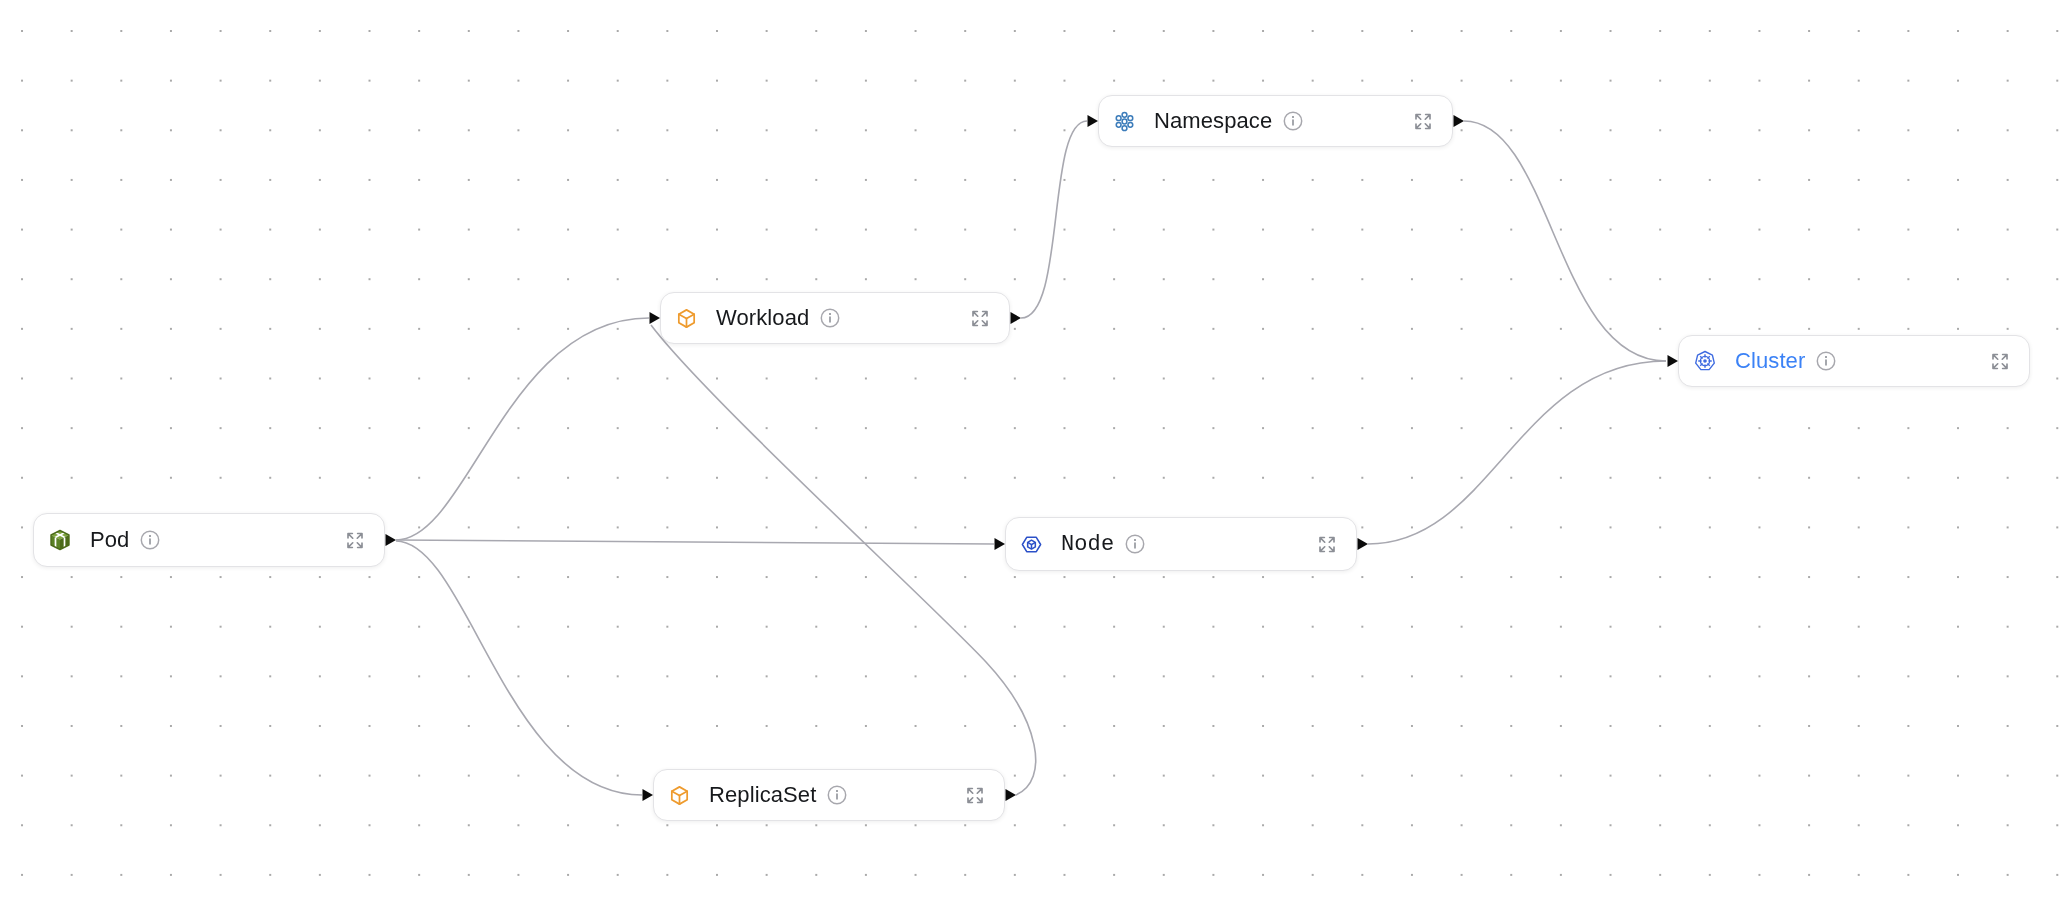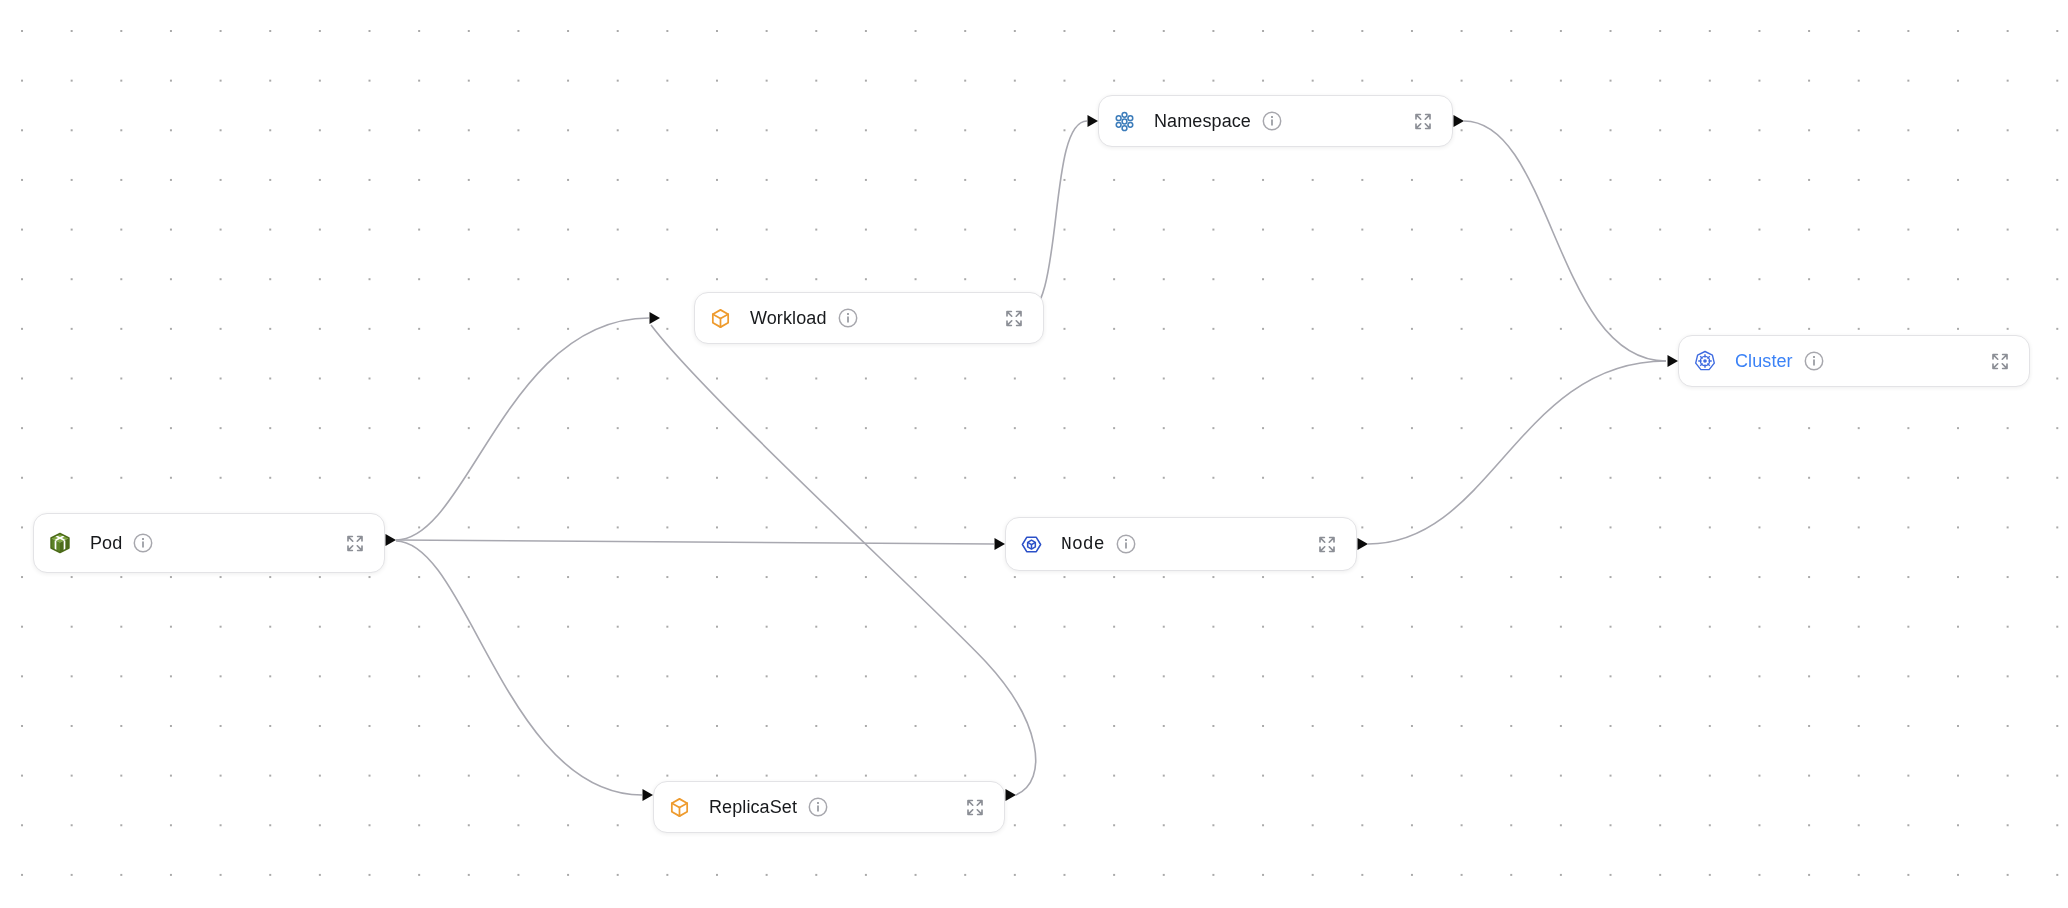--- a/index.html
+++ b/index.html
@@ -19,21 +19,21 @@
   .edge{fill:none;stroke-width:1.6px;}
   .node{
     position:absolute;z-index:2;box-sizing:border-box;
     display:flex;align-items:center;gap:10px;
     padding:0 18px 0 14px;
     background:#ffffff;border:1px solid #e3e3e6;border-radius:14px;
     box-shadow:0 1px 4px rgba(0,0,0,0.07);
     cursor:default;
   }
   .node .type-icon{margin-right:8px;display:flex;align-items:center;}
-  .node .label{font-size:18px;font-weight:500;letter-spacing:.1px;}
+  .node .label{font-size:22px;font-weight:500;letter-spacing:.1px;}
   .node .info-icon{display:flex;align-items:center;}
   .node .expand-icon{margin-left:auto;display:flex;align-items:center;cursor:pointer;}
   .icon svg{display:block;}
 </style>
 </head>
 <body>
 
 <div class="canvas">
   <svg class="edge-layer" width="2068" height="908">
       <path d="M 396,540 C 468,540 506,318 649,318" class="edge" stroke="#a8a8b0"></path>
@@ -47,21 +47,21 @@
       <polygon points="994.5,538 994.5,550 1005,544" fill="#0b0b0b"></polygon>
       <polygon points="642.5,789 642.5,801 653,795" fill="#0b0b0b"></polygon>
       <polygon points="1087.5,115 1087.5,127 1098,121" fill="#0b0b0b"></polygon>
       <polygon points="1667.5,355 1667.5,367 1678,361" fill="#0b0b0b"></polygon>
       <polygon points="385.5,534 385.5,546 396,540" fill="#0b0b0b"></polygon>
       <polygon points="1010.5,312 1010.5,324 1021,318" fill="#0b0b0b"></polygon>
       <polygon points="1005.5,789 1005.5,801 1016,795" fill="#0b0b0b"></polygon>
       <polygon points="1453.5,115 1453.5,127 1464,121" fill="#0b0b0b"></polygon>
       <polygon points="1357.5,538 1357.5,550 1368,544" fill="#0b0b0b"></polygon>
     </svg>
-<div class="node" style="left: 33px; top: 513px; width: 352px; height: 60px;">
+<div class="node" style="left: 33px; top: 513px; width: 352px; height: 54px;">
       <span class="icon type-icon">
         <svg width="24" height="24" viewBox="0 0 24 24">
     <polygon points="12,2.5 21,7 12,11.5 3,7" fill="#7fa63f"></polygon>
     <polygon points="3,7 12,11.5 12,21.5 3,17" fill="#5c8226"></polygon>
     <polygon points="12,11.5 21,7 21,17 12,21.5" fill="#4c6b1a"></polygon>
     <line x1="7.5" y1="4.8" x2="16.5" y2="9.3" stroke="#fff" stroke-width="1.7"></line>
     <line x1="16.5" y1="4.8" x2="7.5" y2="9.3" stroke="#fff" stroke-width="1.7"></line>
     <line x1="7.5" y1="9.5" x2="7.5" y2="19.2" stroke="#fff" stroke-width="1.7"></line>
     <line x1="16.5" y1="9.5" x2="16.5" y2="19.2" stroke="#fff" stroke-width="1.7"></line>
     <polygon points="12,2.5 21,7 21,17 12,21.5 3,17 3,7" fill="none" stroke="#4c6b1a" stroke-width="1.4" stroke-linejoin="round"></polygon>
@@ -77,21 +77,21 @@
       </span>
       <span class="icon expand-icon">
         <svg width="22" height="21" viewBox="0 0 24 24" fill="none" stroke="#8c8f96" stroke-width="1.9" stroke-linecap="round" stroke-linejoin="round">
     <path d="M14.6,9.4 L19.6,4.4 M15,4 H20 V9"></path>
     <path d="M9.4,9.4 L4.4,4.4 M4,9 V4 H9"></path>
     <path d="M9.4,14.6 L4.4,19.6 M4,15 V20 H9"></path>
     <path d="M14.6,14.6 L19.6,19.6 M15,20 H20 V15"></path>
   </svg>
       </span>
     </div>
-    <div class="node" style="left: 660px; top: 292px; width: 350px; height: 52px; margin-left: 34px;">
+    <div class="node" style="left: 660px; top: 292px; width: 350px; height: 52px;">
       <span class="icon type-icon">
         <svg width="23" height="23" viewBox="0 0 24 24" fill="none" stroke="#ee9b2e" stroke-width="1.8" stroke-linejoin="round" stroke-linecap="round">
     <polygon points="12,3 20,7.5 20,16.5 12,21 4,16.5 4,7.5"></polygon>
     <polyline points="4,7.5 12,12 20,7.5"></polyline>
     <line x1="12" y1="12" x2="12" y2="21"></line>
   </svg>
       </span>
       <span class="label" style="color: rgb(23, 25, 28);">Workload</span>
       <span class="icon info-icon">
         <svg width="22" height="22" viewBox="0 0 24 24" fill="none">
@@ -102,21 +102,21 @@
       </span>
       <span class="icon expand-icon">
         <svg width="22" height="21" viewBox="0 0 24 24" fill="none" stroke="#8c8f96" stroke-width="1.9" stroke-linecap="round" stroke-linejoin="round">
     <path d="M14.6,9.4 L19.6,4.4 M15,4 H20 V9"></path>
     <path d="M9.4,9.4 L4.4,4.4 M4,9 V4 H9"></path>
     <path d="M9.4,14.6 L4.4,19.6 M4,15 V20 H9"></path>
     <path d="M14.6,14.6 L19.6,19.6 M15,20 H20 V15"></path>
   </svg>
       </span>
     </div>
-    <div class="node" style="left: 653px; top: 769px; width: 352px; height: 52px; margin-top: 12px;">
+    <div class="node" style="left: 653px; top: 769px; width: 352px; height: 52px;">
       <span class="icon type-icon">
         <svg width="23" height="23" viewBox="0 0 24 24" fill="none" stroke="#ee9b2e" stroke-width="1.8" stroke-linejoin="round" stroke-linecap="round">
     <polygon points="12,3 20,7.5 20,16.5 12,21 4,16.5 4,7.5"></polygon>
     <polyline points="4,7.5 12,12 20,7.5"></polyline>
     <line x1="12" y1="12" x2="12" y2="21"></line>
   </svg>
       </span>
       <span class="label" style="color: rgb(23, 25, 28);">ReplicaSet</span>
       <span class="icon info-icon">
         <svg width="22" height="22" viewBox="0 0 24 24" fill="none">

